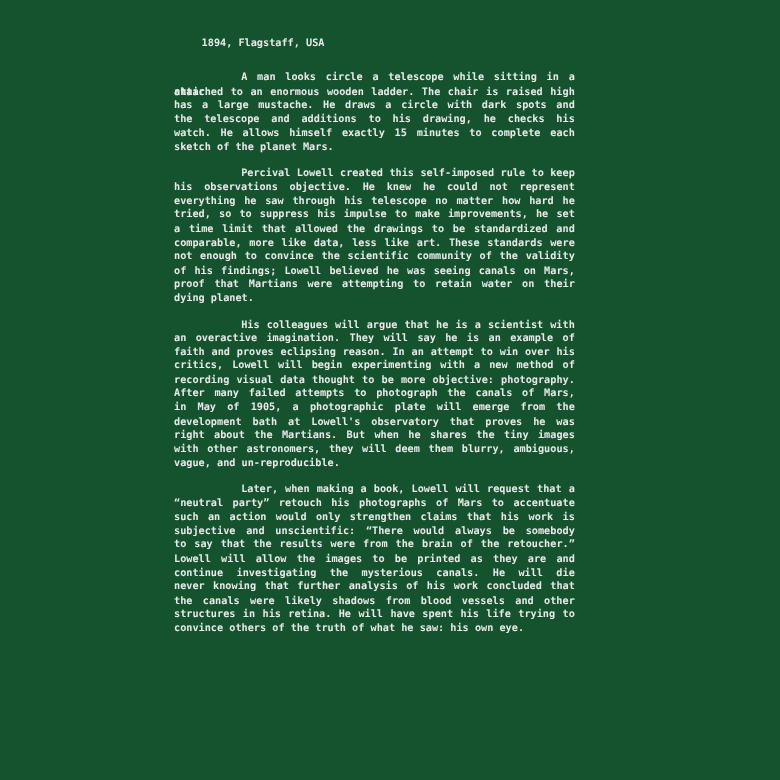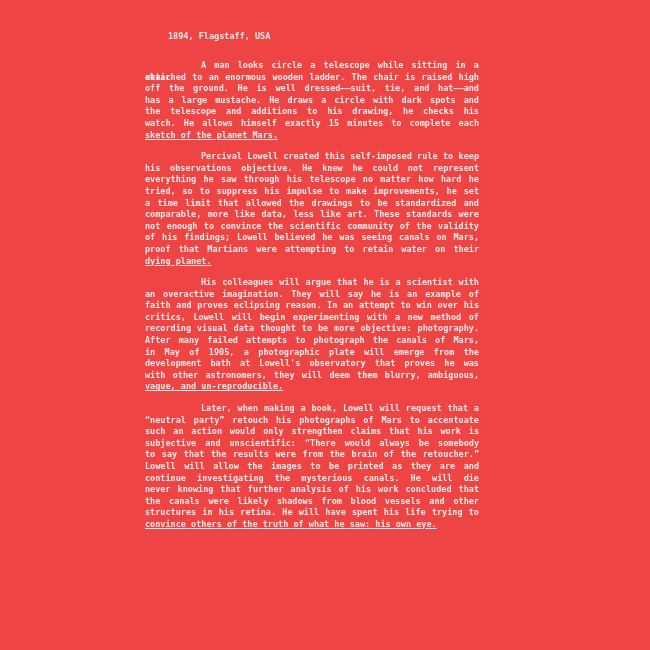--- a/index.html
+++ b/index.html
@@ -4,21 +4,21 @@
 <style>
   html, body {
     margin: 0;
     padding: 0;
     background: #000000;
   }
   .page {
     position: relative;
     width: 650px;
     height: 650px;
-    background: #ef4444;
+    background: #14532d;
     overflow: hidden;
     font-family: "DejaVu Sans Mono", "Liberation Mono", monospace;
     color: #e9e9e9;
     font-weight: bold;
   }
   .dateline {
     position: absolute;
     left: 168px;
     top: 31px;
     font-size: 8.5px;
@@ -40,33 +40,31 @@
     text-align: justify;
     text-align-last: justify;
     height: 11.6px;
     overflow: visible;
   }
   .line.first {
     text-indent: 56px;
   }
   .line.last {
     text-align-last: left;
-    text-decoration: underline;
   }
 </style>
 </head>
 <body>
 
 <div class="page">
   <div class="dateline">1894, Flagstaff, USA</div>
   <div class="article">
       <div class="paragraph">
         <div class="line first">A man looks circle a telescope while sitting in a chair</div>
         <div class="line">attached to an enormous wooden ladder. The chair is raised high</div>
-        <div class="line">off the ground. He is well dressed——suit, tie, and hat——and</div>
         <div class="line">has a large mustache. He draws a circle with dark spots and</div>
         <div class="line">the telescope and additions to his drawing, he checks his</div>
         <div class="line">watch. He allows himself exactly 15 minutes to complete each</div>
         <div class="line last">sketch of the planet Mars.</div>
       </div>
       <div class="paragraph">
         <div class="line first">Percival Lowell created this self-imposed rule to keep</div>
         <div class="line">his observations objective. He knew he could not represent</div>
         <div class="line">everything he saw through his telescope no matter how hard he</div>
         <div class="line">tried, so to suppress his impulse to make improvements, he set</div>
@@ -79,20 +77,21 @@
       </div>
       <div class="paragraph">
         <div class="line first">His colleagues will argue that he is a scientist with</div>
         <div class="line">an overactive imagination. They will say he is an example of</div>
         <div class="line">faith and proves eclipsing reason. In an attempt to win over his</div>
         <div class="line">critics, Lowell will begin experimenting with a new method of</div>
         <div class="line">recording visual data thought to be more objective: photography.</div>
         <div class="line">After many failed attempts to photograph the canals of Mars,</div>
         <div class="line">in May of 1905, a photographic plate will emerge from the</div>
         <div class="line">development bath at Lowell's observatory that proves he was</div>
+        <div class="line">right about the Martians. But when he shares the tiny images</div>
         <div class="line">with other astronomers, they will deem them blurry, ambiguous,</div>
         <div class="line last">vague, and un-reproducible.</div>
       </div>
       <div class="paragraph">
         <div class="line first">Later, when making a book, Lowell will request that a</div>
         <div class="line">“neutral party” retouch his photographs of Mars to accentuate</div>
         <div class="line">such an action would only strengthen claims that his work is</div>
         <div class="line">subjective and unscientific: “There would always be somebody</div>
         <div class="line">to say that the results were from the brain of the retoucher.”</div>
         <div class="line">Lowell will allow the images to be printed as they are and</div>

